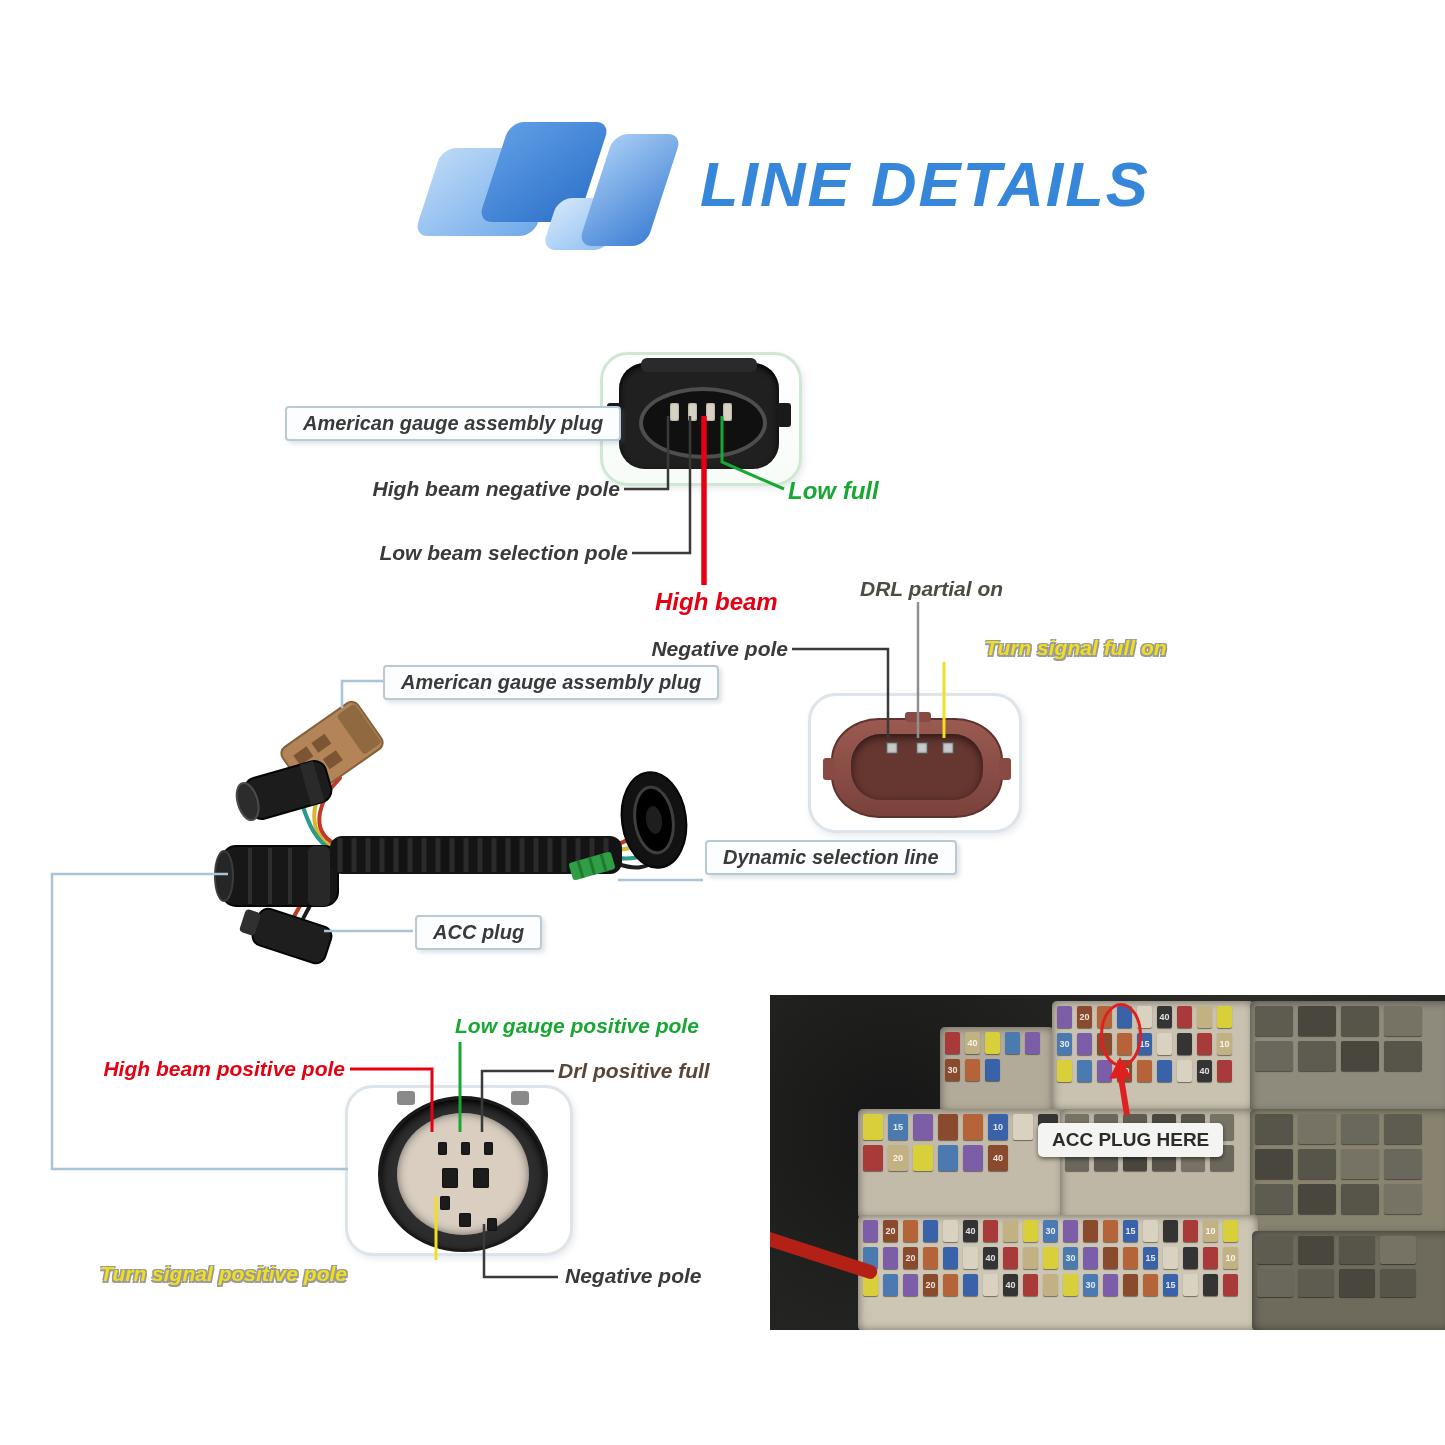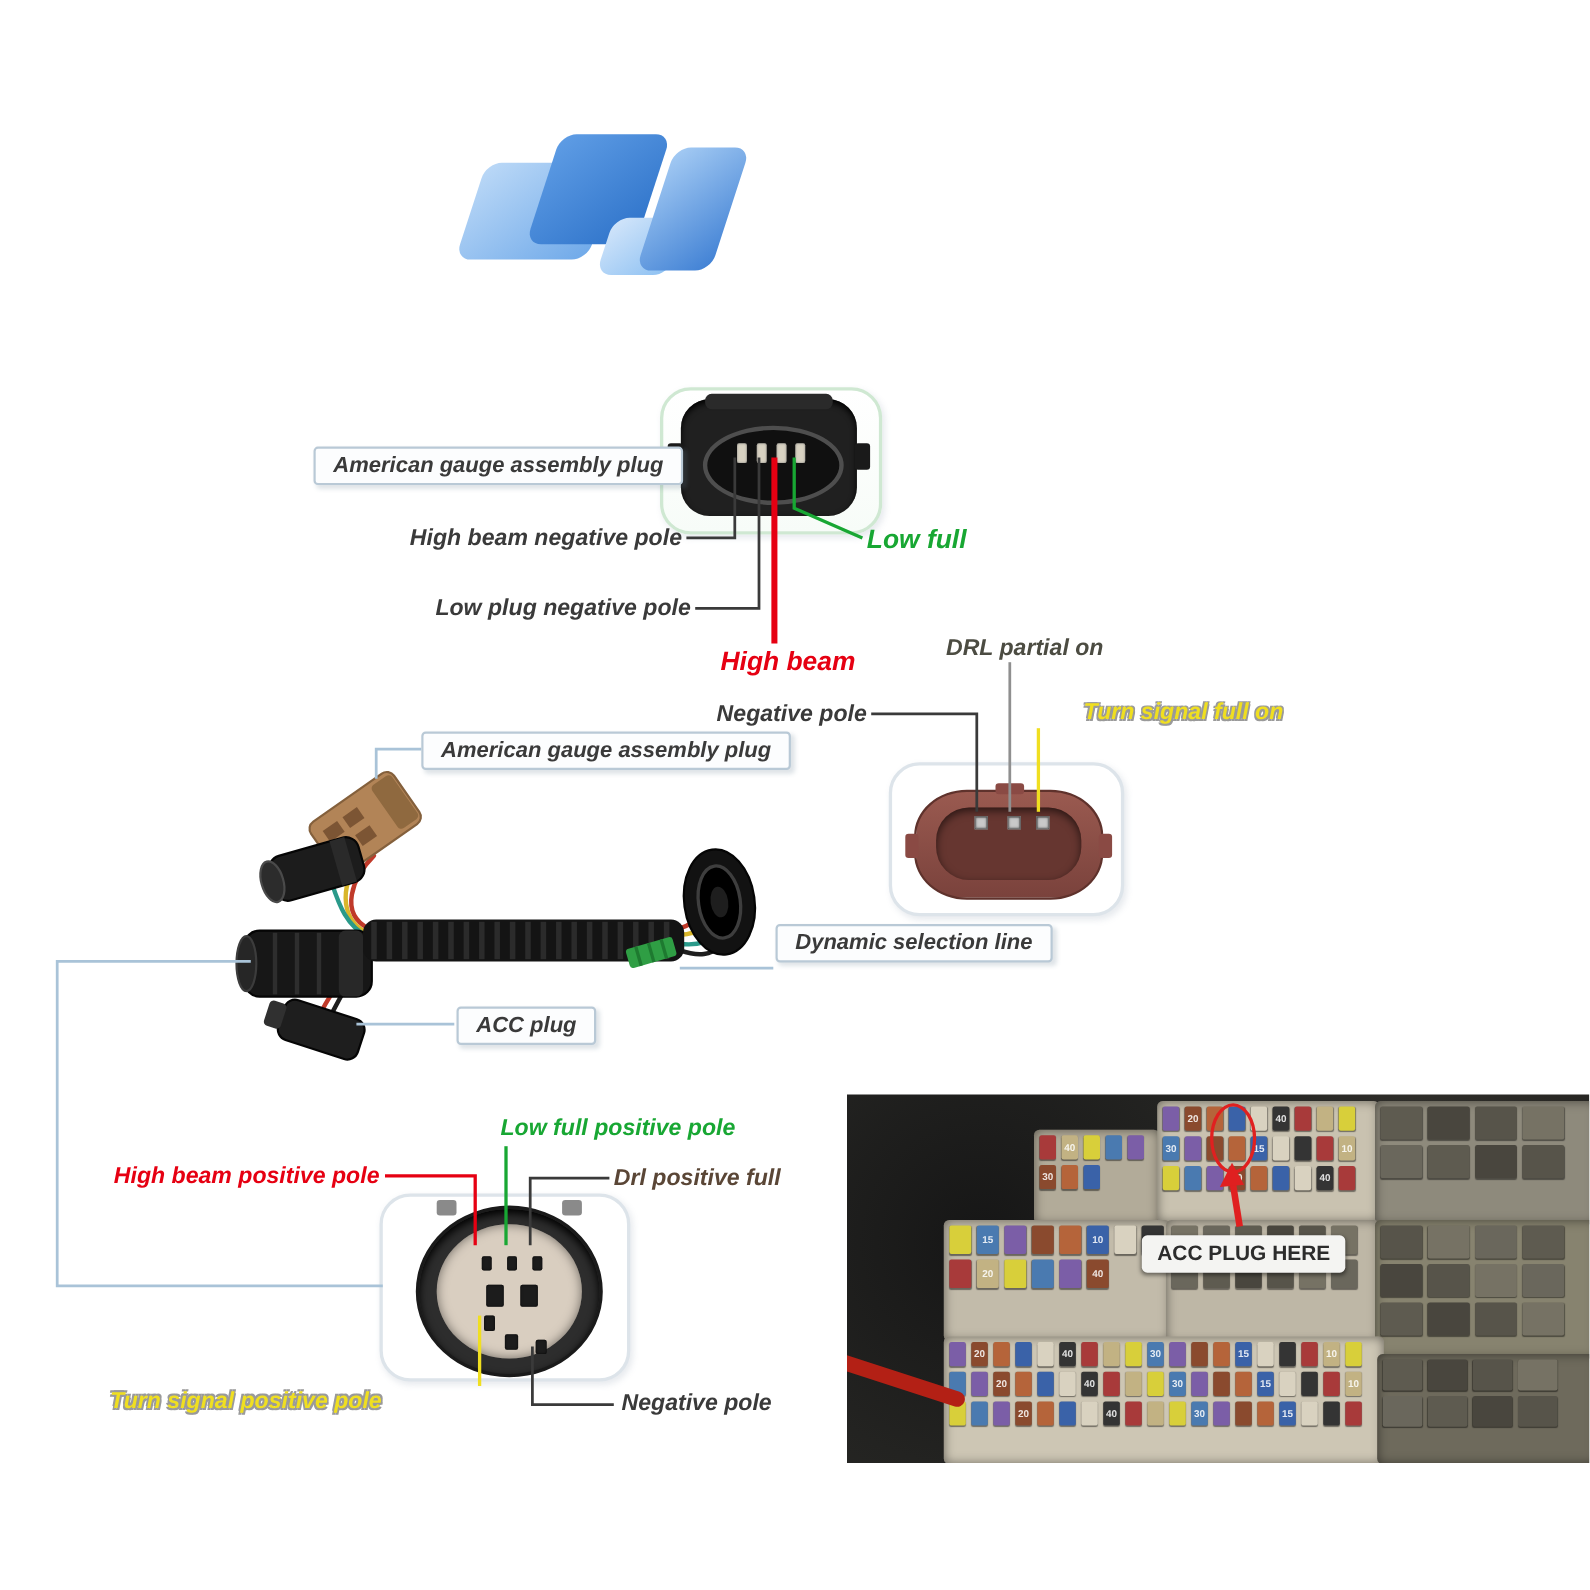--- a/index.html
+++ b/index.html
@@ -105,20 +105,21 @@
 <body>
 
 <div class="canvas">
 
   <div class="logo">
     <div class="ls a"></div>
     <div class="ls b"></div>
     <div class="ls c"></div>
     <div class="ls d"></div>
   </div>
+  <div class="page-title">LINE DETAILS</div>
 
   <div class="conn-box green-glow" style="left:600px;top:352px;width:196px;height:128px;">
     <div class="tc-body">
       <div class="tc-ridge"></div>
       <div class="tc-ear l"></div>
       <div class="tc-ear r"></div>
       <div class="tc-oval">
         <div class="tc-pin" style="left:27px"></div>
         <div class="tc-pin" style="left:45px"></div>
         <div class="tc-pin" style="left:63px"></div>
@@ -427,28 +428,28 @@
     <polyline class="ln gray" points="228,874 52,874 52,1169 348,1169"></polyline>
     <polyline class="ln red" points="350,1069 432,1069 432,1132"></polyline>
     <polyline class="ln green" points="460,1042 460,1132"></polyline>
     <polyline class="ln dark" points="554,1071 482,1071 482,1132"></polyline>
     <polyline class="ln yellow" points="436,1196 436,1260"></polyline>
     <polyline class="ln dark" points="558,1277 484,1277 484,1224"></polyline>
   </svg>
 
   <div class="tag" style="left:285px;top:406px">American gauge assembly plug</div>
   <div class="t" style="right:825px;top:477px">High beam negative pole</div>
-  <div class="t" style="right:817px;top:541px">Low plug negative pole</div>
+  <div class="t" style="right:817px;top:541px">Low beam selection pole</div>
   <div class="t green big" style="left:788px;top:477px">Low full</div>
   <div class="t red big" style="left:655px;top:588px">High beam</div>
   <div class="t drl" style="left:860px;top:577px">DRL partial on</div>
   <div class="t" style="right:657px;top:637px">Negative pole</div>
   <div class="t yellow" style="left:985px;top:636px">Turn signal  full on</div>
   <div class="tag" style="left:383px;top:665px">American gauge assembly plug</div>
   <div class="tag" style="left:705px;top:840px">Dynamic selection line</div>
   <div class="tag" style="left:415px;top:915px">ACC plug</div>
-  <div class="t green" style="left:455px;top:1014px">Low full positive pole</div>
+  <div class="t green" style="left:455px;top:1014px">Low gauge positive pole</div>
   <div class="t brown" style="left:558px;top:1059px">Drl positive full</div>
   <div class="t red" style="right:1100px;top:1057px">High beam positive pole</div>
   <div class="t yellow" style="left:100px;top:1262px">Turn signal positive pole</div>
   <div class="t" style="left:565px;top:1264px">Negative pole</div>
 
 </div>
 
 </body></html>

